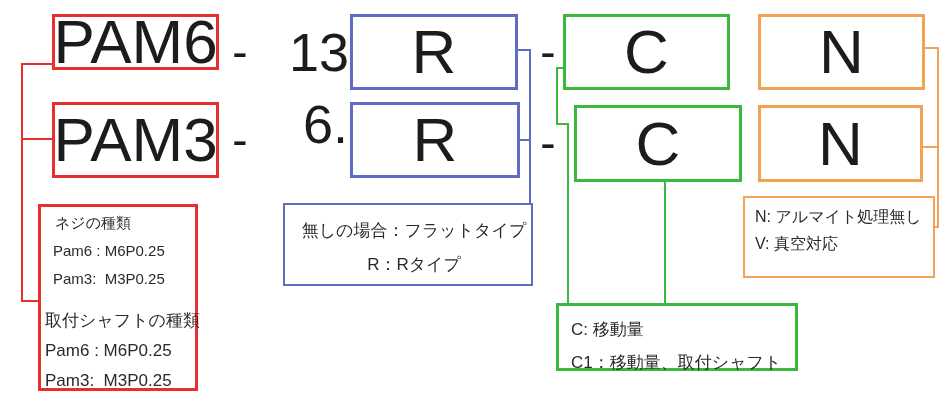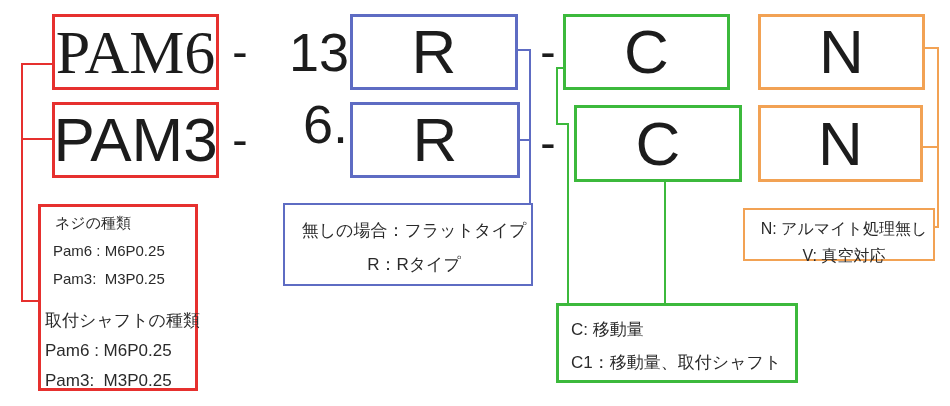--- a/index.html
+++ b/index.html
@@ -46,21 +46,21 @@
   .gap-after{margin-bottom:25px !important;}
   .note-blue .nline{font-size:17px;line-height:20px;margin:0 0 14px 0;text-align:center;}
   .note-green .nline{font-size:17px;line-height:20px;margin:0 0 13px 0;}
   .note-orange .nline{font-size:16px;line-height:18px;margin:0 0 9px 0;}
 </style>
 </head>
 <body>
 
 <div class="canvas">
 
-  <div class="box b-red" style="left:52px;top:14px;width:167px;height:76px;font-family:Liberation Serif, serif;">
+  <div class="box b-red" style="left:52px;top:14px;width:167px;height:56px;">
     <span class="big">PAM6</span>
   </div>
   <span class="dash" style="left:228px;top:24px;width:24px;height:56px;">-</span>
   <span class="num" style="left:289px;top:14px;height:76px;">13</span>
   <div class="box b-blue" style="left:350px;top:14px;width:168px;height:76px;">
     <span class="big">R</span>
   </div>
   <span class="dash" style="left:536px;top:24px;width:24px;height:56px;">-</span>
   <div class="box b-green" style="left:563px;top:14px;width:167px;height:76px;">
     <span class="big">C</span>
@@ -112,23 +112,23 @@
     <div class="nline lg ind4">取付シャフトの種類</div>
     <div class="nline lg ind4">Pam6 : M6P0.25</div>
     <div class="nline lg ind4">Pam3:  M3P0.25</div>
   </div>
 
   <div class="note note-blue" style="left:283px;top:203px;width:250px;height:83px;">
     <div class="nline">無しの場合：フラットタイプ</div>
     <div class="nline">R：Rタイプ</div>
   </div>
 
-  <div class="note note-green" style="left:556px;top:303px;width:242px;height:80px;">
+  <div class="note note-green" style="left:556px;top:303px;width:242px;height:68px;">
     <div class="nline">C: 移動量</div>
     <div class="nline">C1：移動量、取付シャフト</div>
   </div>
 
-  <div class="note note-orange" style="left:743px;top:208px;width:192px;height:53px;text-align:center;">
+  <div class="note note-orange" style="left:743px;top:196px;width:192px;height:82px;">
     <div class="nline">N: アルマイト処理無し</div>
     <div class="nline">V: 真空対応</div>
   </div>
 
 </div>
 
 </body></html>

